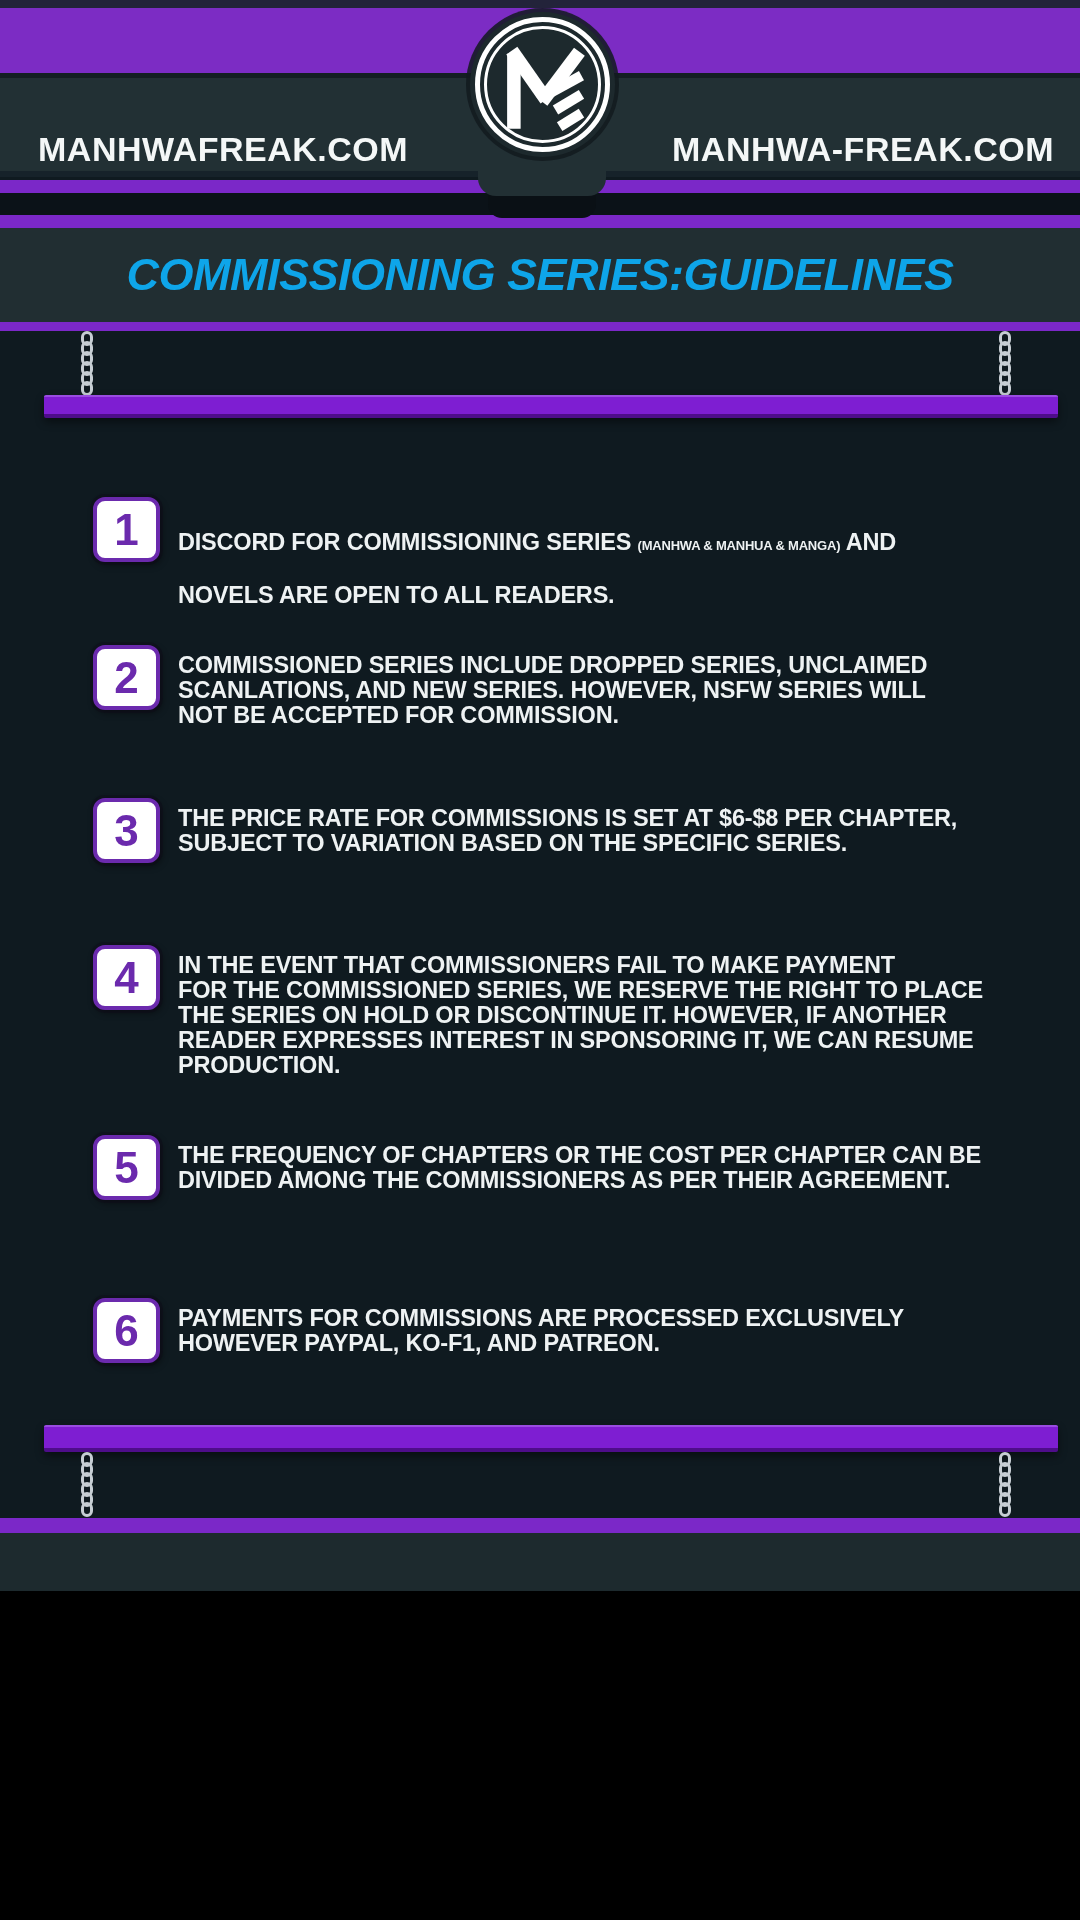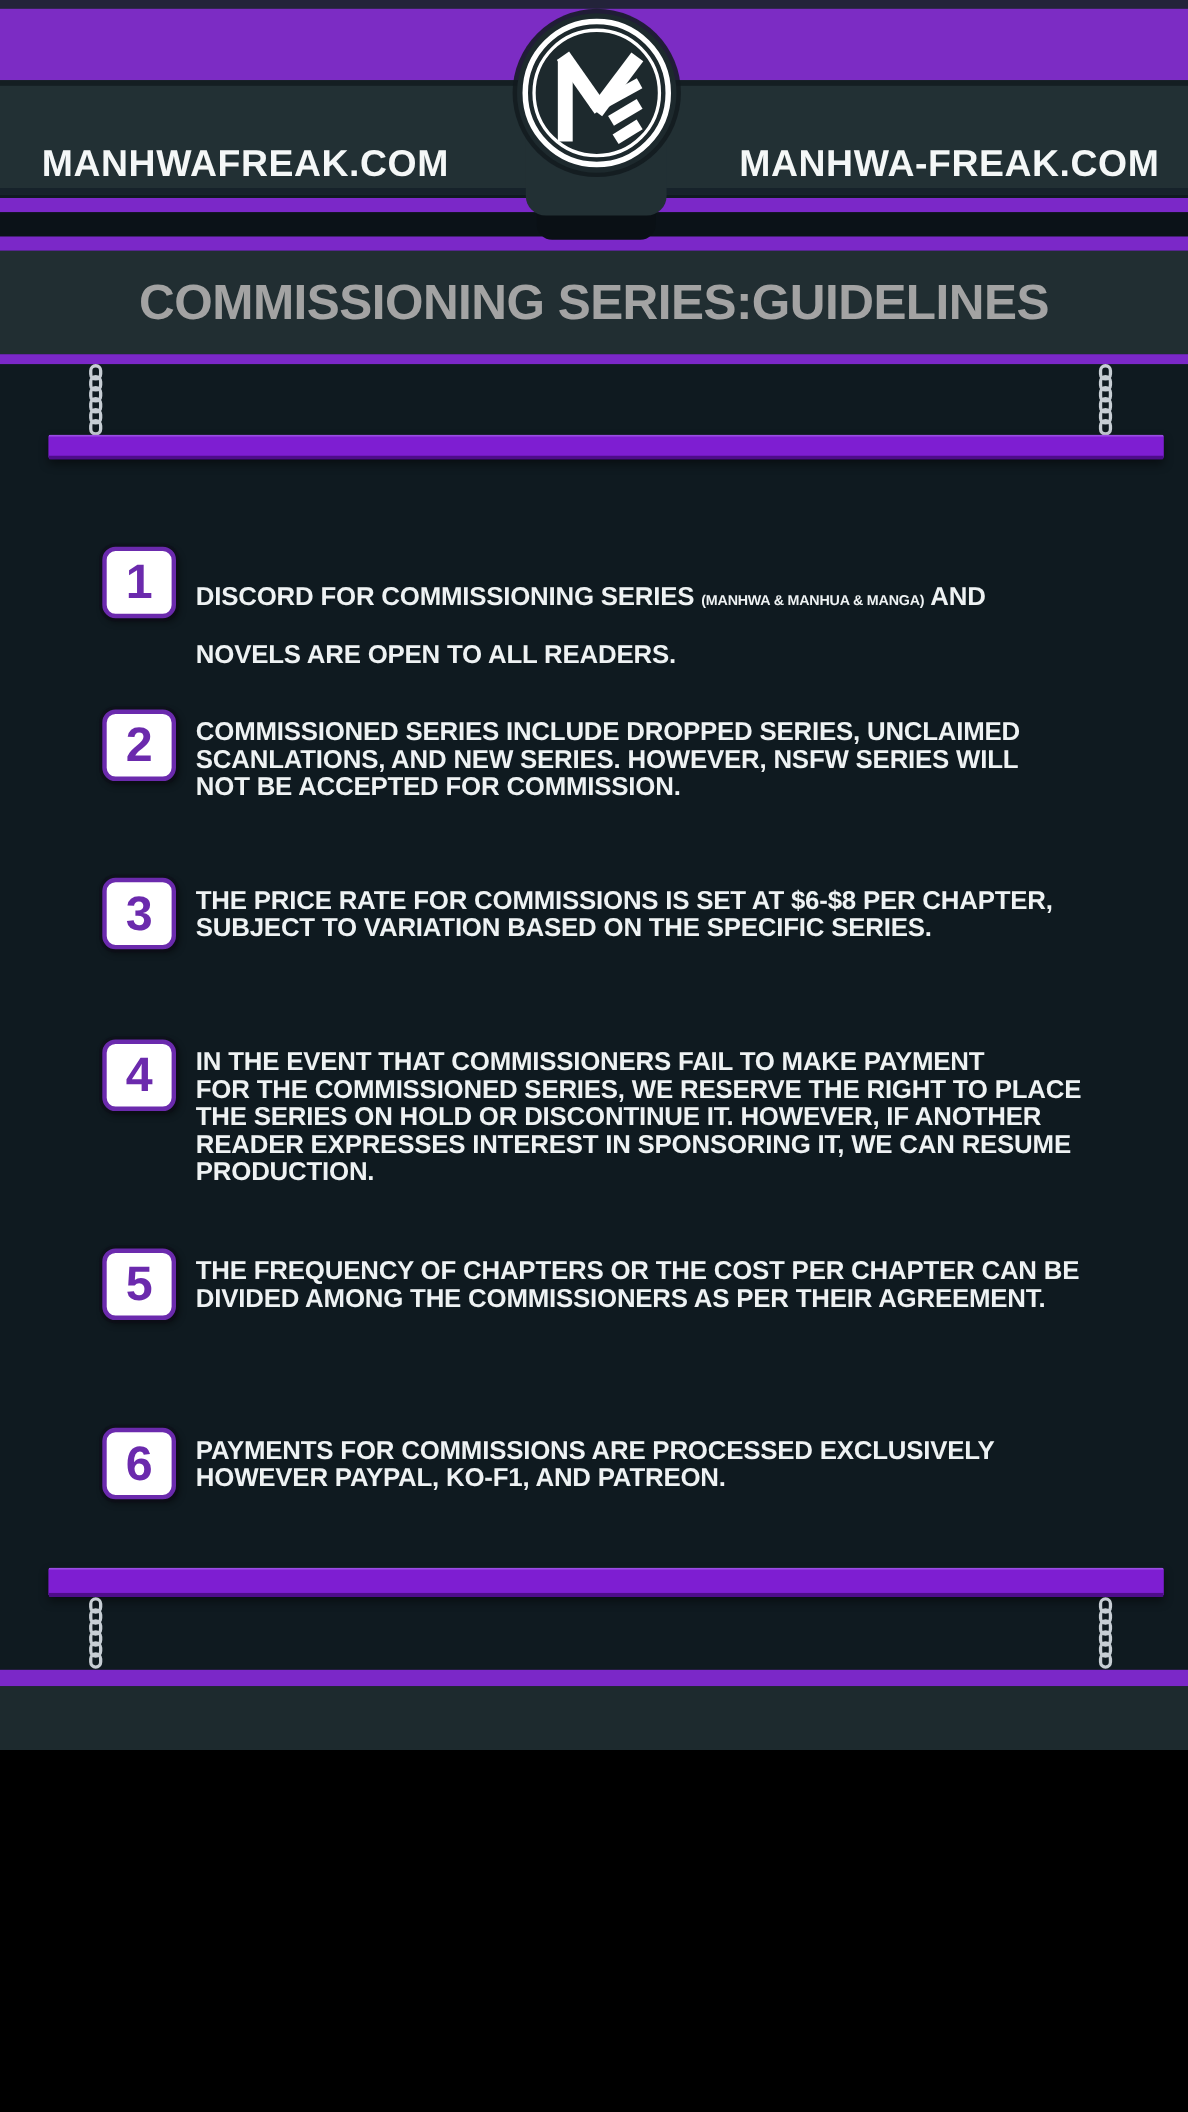--- a/index.html
+++ b/index.html
@@ -32,21 +32,21 @@
   .logo{position:absolute;left:470px;top:12px;width:145px;height:145px;border-radius:50%;
         background:#1d292d;box-sizing:border-box;padding:5px;
         box-shadow:0 0 0 4px rgba(18,26,30,.85);}
   .logo .r1{width:100%;height:100%;border:5px solid #fff;border-radius:50%;box-sizing:border-box;padding:4px;}
   .logo .r2{width:100%;height:100%;border:3px solid #fff;border-radius:50%;box-sizing:border-box;
             display:flex;align-items:center;justify-content:center;}
 
   
   .title-band{position:absolute;left:0;top:228px;width:1080px;height:94px;background:#212e32;
               display:flex;align-items:center;justify-content:center;}
-  .title{font-size:45px;font-weight:bold;color:#a3a3a3;letter-spacing:-.5px;}
+  .title{font-size:45px;font-weight:bold;color:#0ea5e9;letter-spacing:-.5px;font-style:italic;}
 
   
   .chain{position:absolute;width:14px;display:flex;flex-direction:column;align-items:center;}
   .chain .link{width:12px;height:15px;border:3px solid #c7ced4;border-radius:6px;box-sizing:border-box;}
   .chain .link + .link{margin-top:-5px;}
   .bar{position:absolute;left:44px;width:1014px;background:#7e1ed2;
        border-top:2px solid #9a4ce2;border-bottom:4px solid #4e0d8a;box-sizing:border-box;
        border-radius:2px;box-shadow:0 4px 9px rgba(0,0,0,.45);}
   .bar.top{top:395px;height:23px;}
   .bar.bottom{top:1425px;height:27px;}

